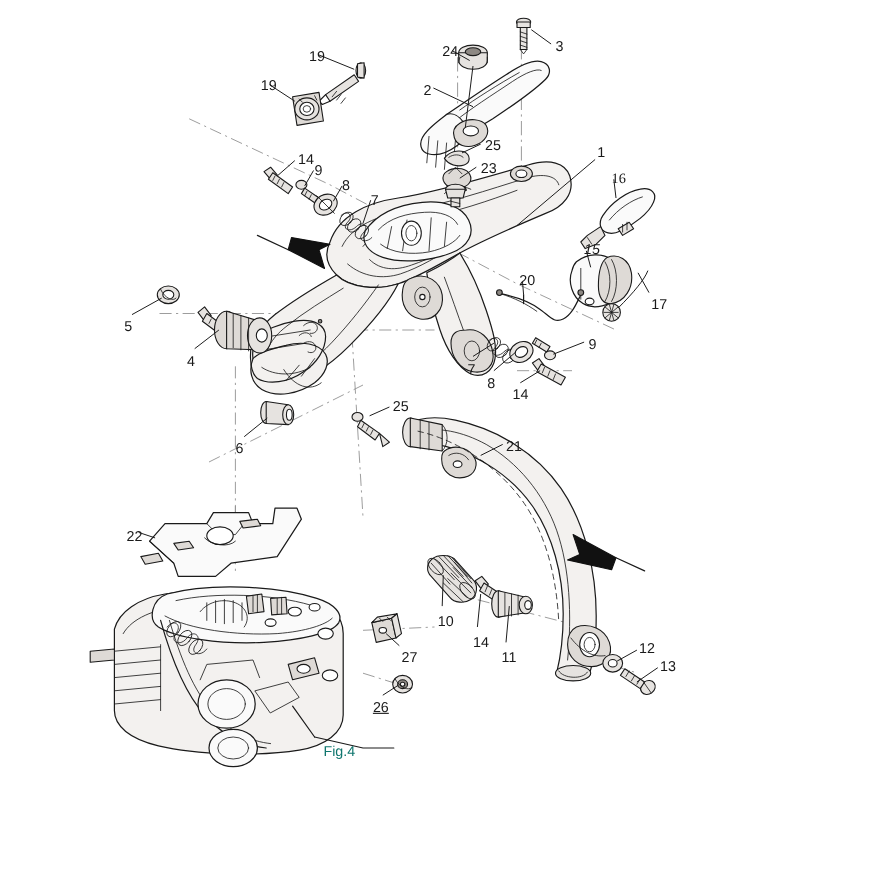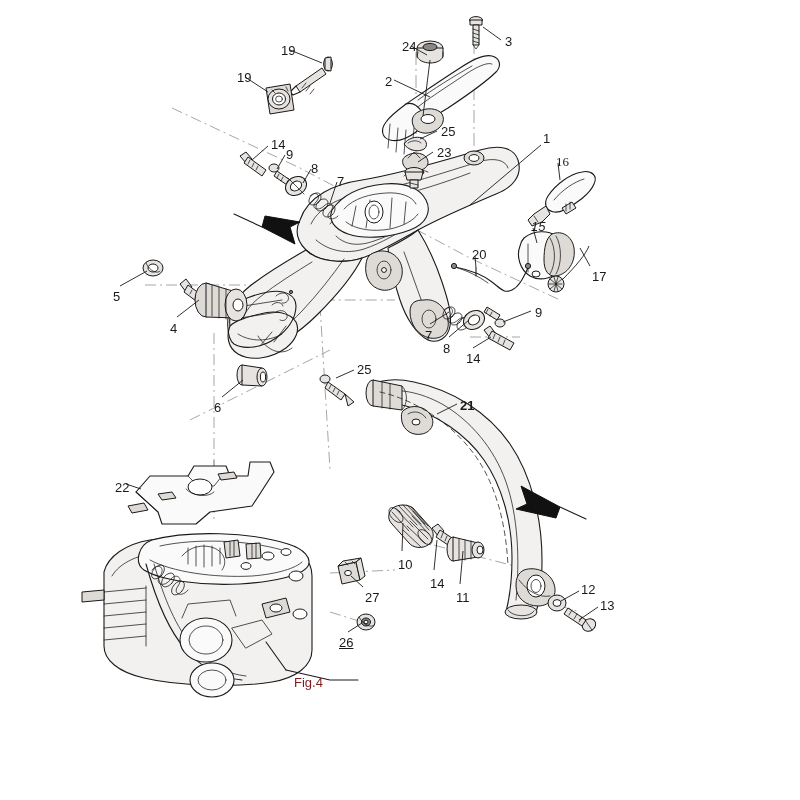--- a/index.html
+++ b/index.html
@@ -27,21 +27,21 @@
     font-family: "Liberation Sans", sans-serif;
     font-size: 13px;
     color: #1a1a1a;
     white-space: nowrap;
     line-height: 1;
   }
   .fig-ref {
     position: absolute;
     font-family: "Liberation Sans", sans-serif;
     font-size: 13px;
-    color: #7f1d1d;
+    color: #0f766e;
     white-space: nowrap;
     line-height: 1;
   }
 </style>
 </head>
 <body>
 
 <div id="sheet">
 
   <svg id="diagram-svg" viewBox="0 0 800 800">
@@ -567,21 +567,21 @@
       <div class="callout-label" style="left: 456px; top: 591px;">11</div>
       <div class="callout-label" style="left: 581px; top: 583px;">12</div>
       <div class="callout-label" style="left: 600px; top: 599px;">13</div>
       <div class="callout-label" style="left: 430px; top: 577px;">14</div>
       <div class="callout-label" style="left: 531px; top: 220px; font-style: italic;">15</div>
       <div class="callout-label" style="left: 556px; top: 155px; font-family: Liberation Serif, serif;">16</div>
       <div class="callout-label" style="left: 592px; top: 270px;">17</div>
       <div class="callout-label" style="left: 281px; top: 44px;">19</div>
       <div class="callout-label" style="left: 237px; top: 71px;">19</div>
       <div class="callout-label" style="left: 472px; top: 248px;">20</div>
-      <div class="callout-label" style="left: 460px; top: 399px; font-weight: bold;">21</div>
+      <div class="callout-label" style="left: 460px; top: 399px;">21</div>
       <div class="callout-label" style="left: 357px; top: 363px;">25</div>
       <div class="callout-label" style="left: 437px; top: 146px;">23</div>
       <div class="callout-label" style="left: 402px; top: 40px;">24</div>
       <div class="callout-label" style="left: 441px; top: 125px;">25</div>
       <div class="callout-label" style="left: 339px; top: 636px; text-decoration: underline;">26</div>
       <div class="callout-label" style="left: 365px; top: 591px;">27</div>
       <div class="callout-label" style="left: 115px; top: 481px;">22</div>
     </div>
   <div id="figrefs-layer">
       <div class="fig-ref" style="left: 294px; top: 676px;">Fig.4</div>

